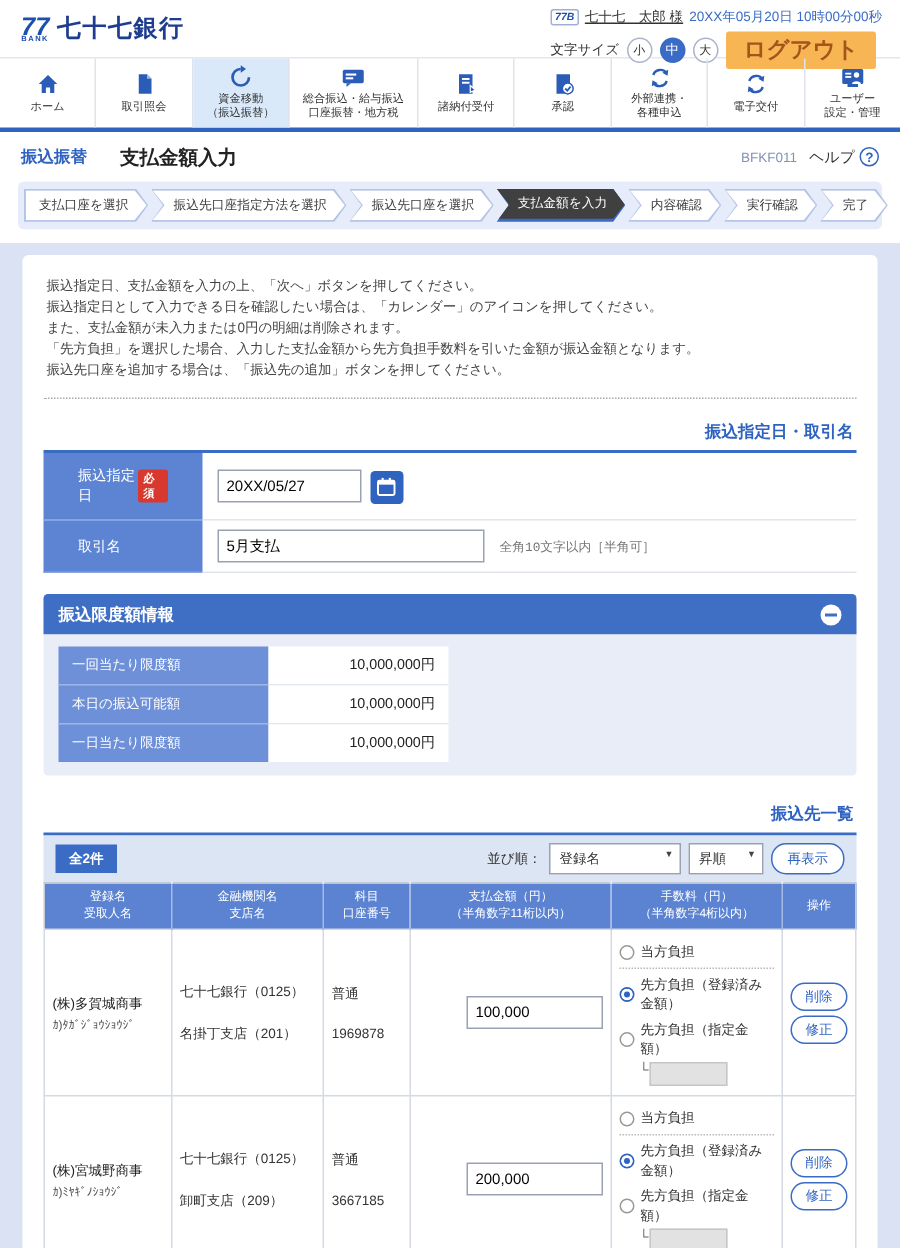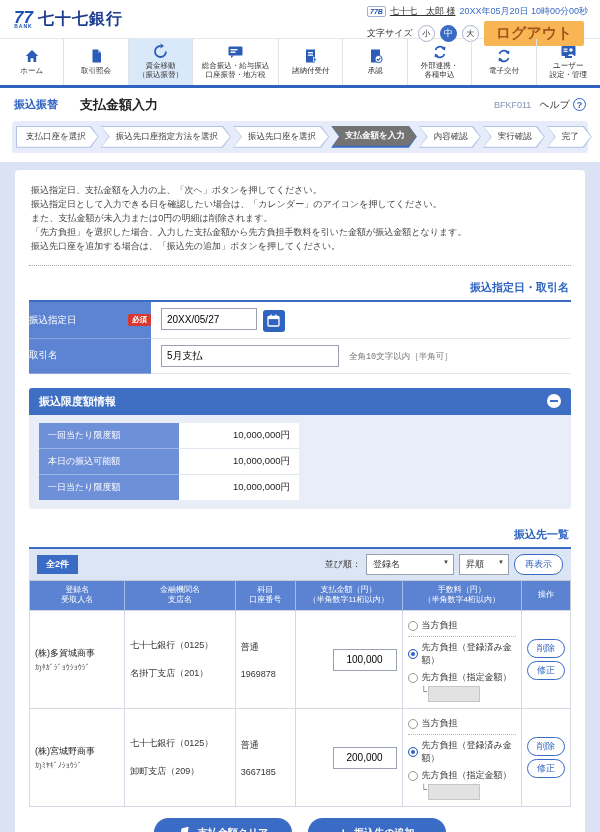--- a/index.html
+++ b/index.html
@@ -43,31 +43,31 @@
   .help { color:#333; font-size:10px; display:flex; align-items:center; gap:3px; cursor:pointer;}
   .help-q { width:13px; height:13px; border-radius:50%; border:1px solid #2e63c0; color:#2e63c0; font-size:9px; font-weight:bold; display:inline-flex; align-items:center; justify-content:center;}
   
   .crumb-band { margin:0 12px; background:#e6ecf9; border-radius:4px; padding:5px 4px; display:flex; }
   .topzone-pad { height:9px; background:#fff;}
   .step { clip-path:polygon(0 0, calc(100% - 8px) 0, 100% 50%, calc(100% - 8px) 100%, 0 100%, 8px 50%); background:#b3c3e6; margin-left:2px; flex:0 0 auto;}
   .step.first { clip-path:polygon(0 0, calc(100% - 8px) 0, 100% 50%, calc(100% - 8px) 100%, 0 100%); margin-left:0;}
   .step > span { display:block; margin:1px; clip-path:inherit; background:#fff; color:#3c3c3c; font-size:8.5px; padding:4px 12px 4px 14px; white-space:nowrap;}
   .step.first > span { padding-left:9px; }
   .step.active { background:#3a6bc5; }
-  .step.active > span { background:#737373; color:#fff; margin:0; font-weight:bold;}
+  .step.active > span { background:#404040; color:#fff; margin:0; font-weight:normal;}
   
   .page-bg { background:#dbe2f3; padding:8px 15px 40px; }
   .card { background:#fff; border-radius:4px; padding:12px 14px 16px; }
   .instructions { font-size:9px; line-height:1.55; color:#444; padding:2px 2px 0;}
   .dotted { border:none; border-top:1px dotted #a9a9a9; margin:12px 0 10px; }
   .sec-head { font-size:11px; font-weight:bold; color:#2e63c0; padding:4px 2px 5px; border-bottom:2px solid #3a6bc5;text-align:right; }
   
   .form-table { width:100%; border-collapse:collapse; }
   .form-table td { vertical-align:middle; }
-  .ft-label { background:#5d84d3; color:#fff; font-size:9.5px; width:122px; padding:9px 0; border-bottom:1px solid #88a5e0;}
+  .ft-label { background:#5d84d3; color:#fff; font-size:9.5px; width:106px; padding:9px 23px; border-bottom:1px solid #88a5e0;}
   .ft-label .lbl-in { display:flex; align-items:center; justify-content:space-between; }
   .req { background:#d9382e; color:#fff; font-size:7.5px; padding:1px 4px; border-radius:2px; font-weight:bold;}
   .ft-content { padding:6px 10px; border-bottom:1px solid #e2e5ec; font-size:9px;}
   .ti { border:1px solid #9aa2b1; height:22px; font-size:10px; padding:0 5px; font-family:inherit; background:#fff;}
   .date-input { width:96px; }
   .name-input { width:178px; }
   .cal-btn { width:22px; height:22px; background:#2e63c0; border:none; border-radius:3px; vertical-align:middle; margin-left:3px; cursor:pointer; display:inline-flex; align-items:center; justify-content:center;}
   .note { color:#777; font-size:8.5px; margin-left:10px;font-family:Liberation Mono, monospace;}
   
   .limit-bar { background:#3f6fc4; color:#fff; font-size:11px; font-weight:bold; padding:6px 10px; border-radius:3px 3px 0 0; display:flex; align-items:center; justify-content:space-between; margin-top:14px;}
@@ -88,21 +88,21 @@
   .select.small { min-width:50px; }
   .select .arr { position:absolute; right:4px; top:4px; font-size:6px; color:#444;}
   .pill-outline { background:#fff; border:1px solid #3a6bc5; color:#2e63c0; font-size:9px; border-radius:10px; padding:3px 10px; cursor:pointer; font-family:inherit;}
   .rtable { width:100%; border-collapse:collapse; border:1px solid #c3c9d6; }
   .rtable th { background:#5b83d2; color:#fff; font-size:8px; font-weight:normal; padding:4px 2px; text-align:center; white-space:pre-line; border-right:1px solid rgba(255,255,255,.45); line-height:1.35;}
   .rtable th:last-child { border-right:none;}
   .rtable td { border:1px solid #d4d9e3; font-size:9px; padding:6px 5px; vertical-align:middle;}
   .cell-name div:first-child { color:#222; }
   .kana { font-size:8px; color:#555; margin-top:3px;}
   .sub { margin-top:15px; }
-  .amount-input { width:64px; text-align:center;margin-left:32px; }
+  .amount-input { width:91px; text-align:left;margin-left:32px; }
   .fee-group { font-size:8px; }
   .fee-opt { display:flex; align-items:center; gap:4px; padding:2px 0; cursor:pointer;}
   .fee-sep { border-top:1px dotted #b9b9b9; margin:2px 0;}
   .radio { width:10px; height:10px; border:1px solid #999; border-radius:50%; background:#fff; flex:0 0 auto; display:inline-block;}
   .radio.on { border-color:#2e63c0; background:#2e63c0; box-shadow:inset 0 0 0 2px #fff;}
   .fee-sub { margin-left:13px; display:flex; align-items:flex-start; gap:1px; color:#666;}
   .fee-sub-box { width:52px; height:16px; background:#e2e2e2; border:1px solid #c6c6c6; }
   .op-cell { text-align:center; }
   .op-btn { display:block; margin:3px auto; width:38px; padding:2px 0; text-align:center;}
   .list-btns { display:flex; justify-content:center; gap:16px; margin:11px 0 2px;}

